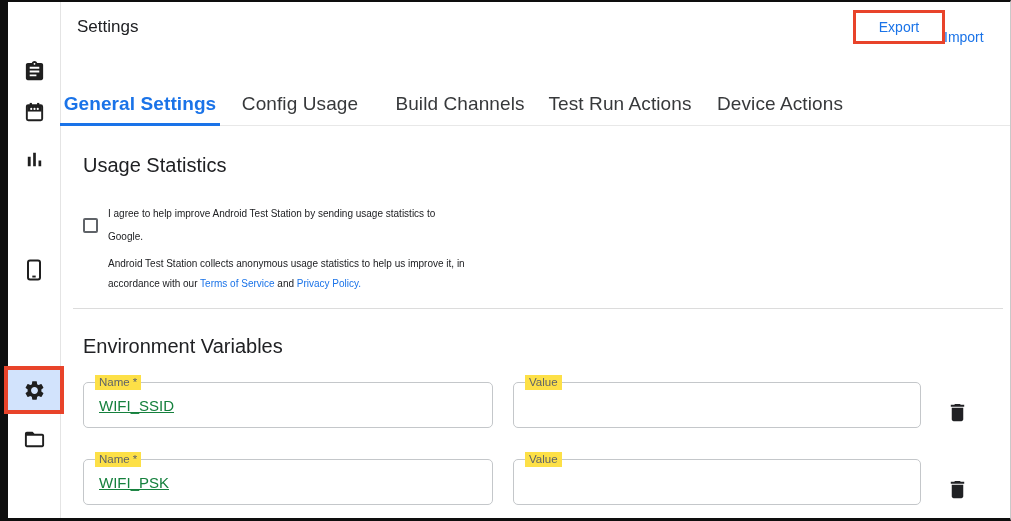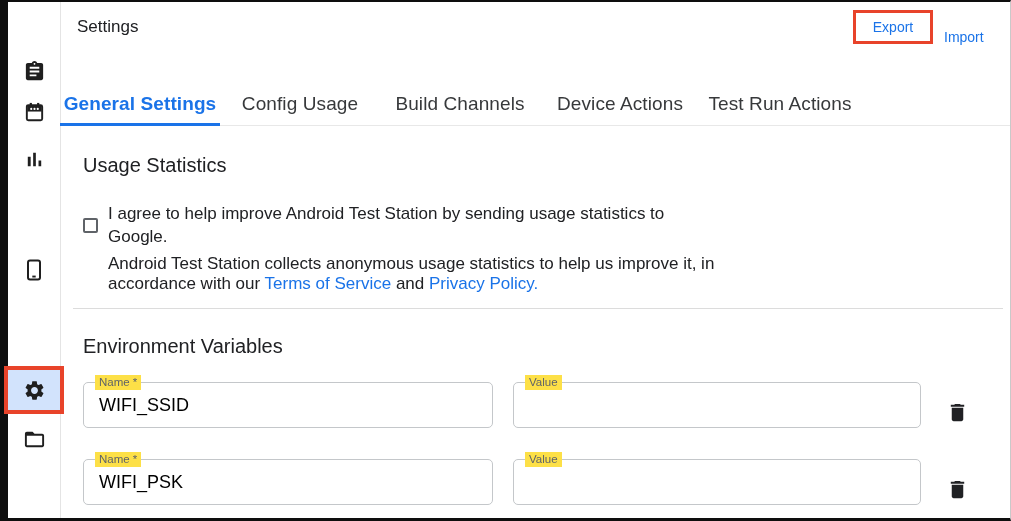--- a/index.html
+++ b/index.html
@@ -26,21 +26,21 @@
   .nav-icon svg { display:block; }
   .nav-highlight {
     left:-4px; top:364px; width:60px; height:48px;
     background:#d2e3fc;
     border:4px solid #e8432a;
   }
 
   
   .page-title { left:69px; top:13px; font-size:17px; line-height:24px; color:#202124; }
   .export-annotation {
-    left:845px; top:8px; width:80px; height:34px;
+    left:845px; top:8px; width:92px; height:34px;
     border:3px solid #e8432a;
     display:flex; align-items:center; justify-content:center;
   }
   .link-btn { color:#1a73e8; font-size:14px; cursor:pointer; }
   .import-btn { left:936px; top:25px; line-height:20px; }
 
   
   .tabbar { left:52px; top:81px; width:800px; height:42px; display:flex; }
   .tab {
     width:160px; height:100%;
@@ -51,41 +51,41 @@
   .tab-divider { left:52px; top:123px; width:950px; height:1px; background:#e8e8e8; }
   .tab-underline { left:52px; top:121px; width:160px; height:3px; background:#1a73e8; }
 
   .section-heading { font-size:20px; line-height:26px; color:#202124; }
 
   
   .checkbox {
     left:75px; top:216px; width:15px; height:15px;
     border:2px solid #5f6368; border-radius:2px; background:#fff; cursor:pointer;
   }
-  .body-text { font-size:17px; color:#202124; }
+  .body-text { font-size:10px; color:#202124; }
   .agree-text { left:100px; top:200px; line-height:23px; }
   .desc-text { left:100px; top:252px; line-height:19.5px; }
   .inline-link { color:#1a73e8; cursor:pointer; }
 
   .section-divider { left:65px; top:306px; width:930px; height:1px; background:#dcdcdc; }
 
   
   .field {
     border:1px solid #c4c7ca; border-radius:5px; background:#fff; height:46px;
   }
   .field-label {
     position:absolute; top:-8px; left:11px;
     background:#fde047; padding:0 4px;
     font-size:11.5px; color:#5f6368; line-height:15px;
   }
   .field input {
     width:100%; height:100%;
     border:none; outline:none; background:transparent;
     padding-left:15px; font-family:"Liberation Sans", sans-serif;
-    font-size:18px; color:#000000;
+    font-size:15px; color:#15803d;text-decoration:underline;
   }
   .trash-btn { width:24px; height:24px; border:none; background:none; cursor:pointer; padding:0; }
 </style>
 </head>
 <body>
 
 <div class="frame">
 
   <div class="abs sidebar-divider"></div>
 
@@ -149,22 +149,22 @@
 
   <div class="abs export-annotation">
     <span class="link-btn">Export</span>
   </div>
   <span class="abs link-btn import-btn">Import</span>
 
   <div class="abs tabbar">
     <div class="tab active">General Settings</div>
     <div class="tab">Config Usage</div>
     <div class="tab">Build Channels</div>
+    <div class="tab">Test Run Actions</div>
     <div class="tab">Device Actions</div>
-    <div class="tab">Test Run Actions</div>
   </div>
   <div class="abs tab-divider"></div>
   <div class="abs tab-underline"></div>
 
   <h2 class="abs section-heading" style="left:75px; top:150px; font-weight:normal;">Usage Statistics</h2>
 
   <div class="abs checkbox"></div>
 
   <div class="abs body-text agree-text">
     <div>I agree to help improve Android Test Station by sending usage statistics to</div>

